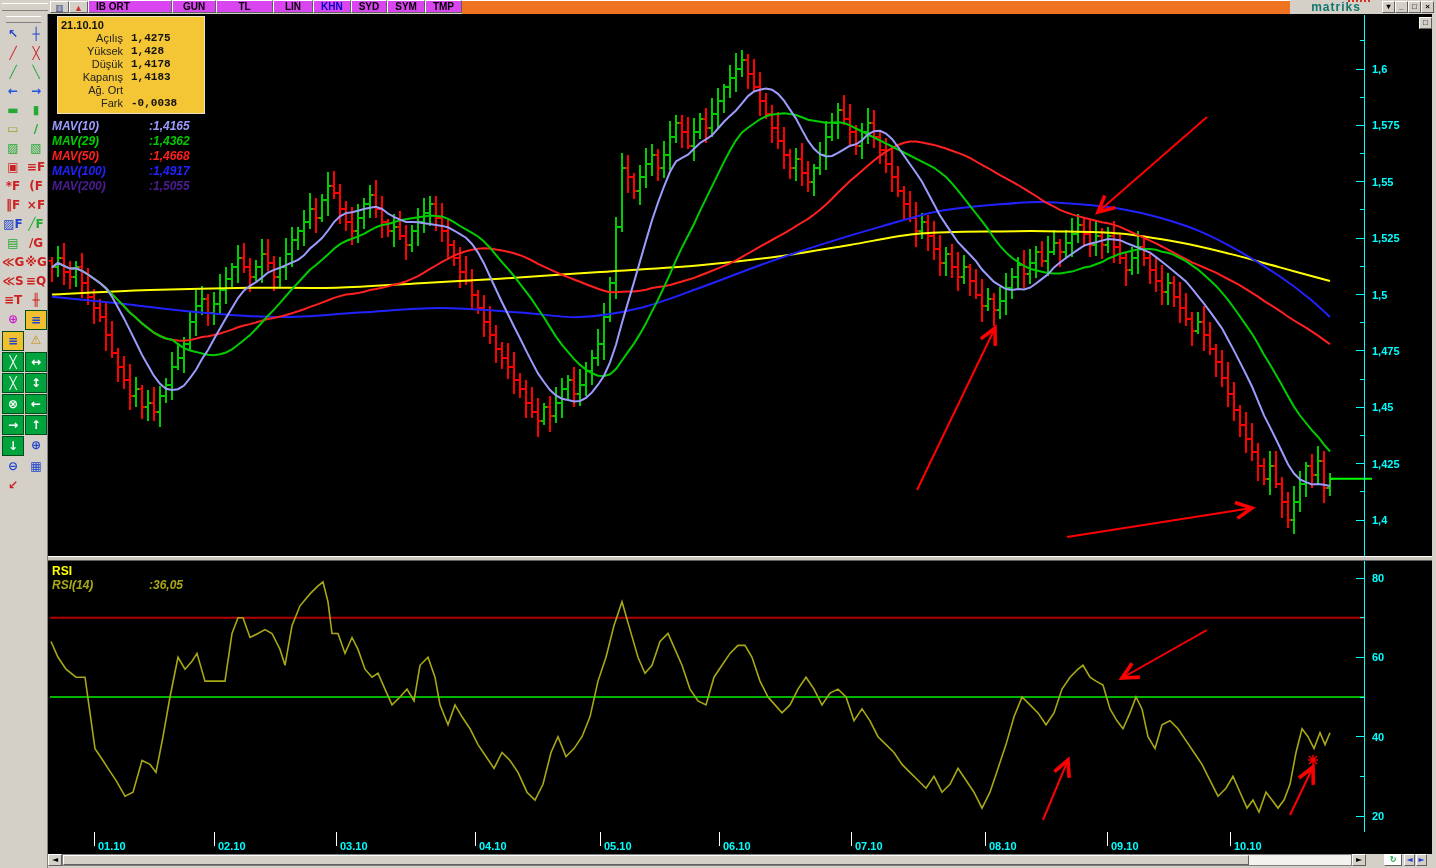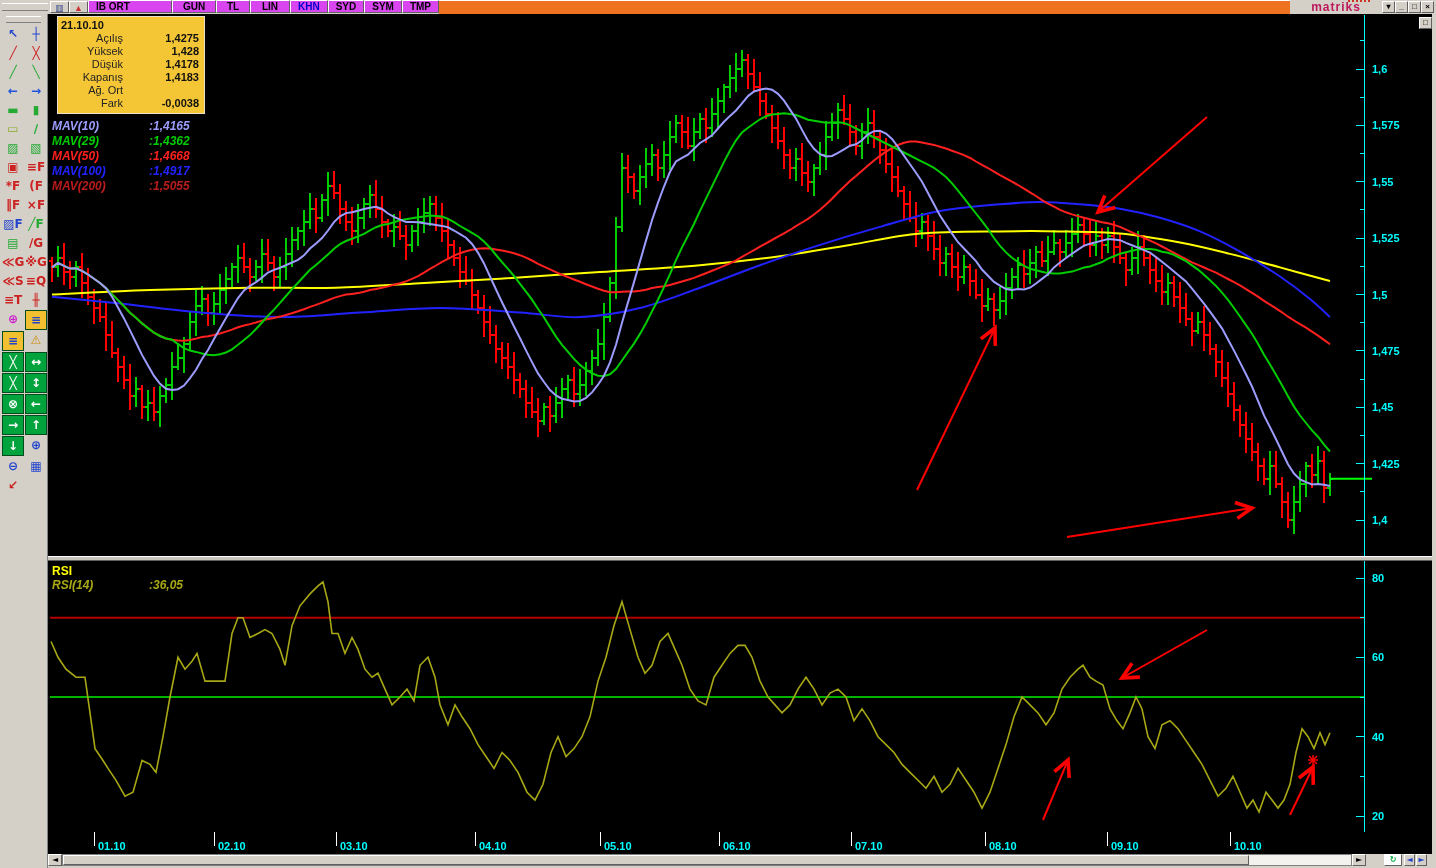--- a/index.html
+++ b/index.html
@@ -10,21 +10,21 @@
             display:flex;align-items:stretch;}
   .tgrip{width:46px;border-top:1px solid #fff;border-bottom:1px solid #808080;margin:3px 2px;}
   .mini-icon{width:19px;height:12px;margin-top:1px;font-size:9px;line-height:12px;text-align:center;
              background:#d4d0c8;border:1px solid;border-color:#fff #606060 #606060 #fff;padding:0;}
   .tbtn{height:13px;margin:0;padding:0 7px;font:bold 10px "Liberation Sans",sans-serif;color:#000;
         background:#d946ef;border:1px solid;border-color:#fff #606060 #606060 #fff;cursor:default;}
   .tbtn.wide{width:84px;text-align:left;}
   .tbtn.active{color:#0000cc;}
   .orange{flex:1;background:#ef7220;border-top:1px solid #fff;}
   .brand{position:relative;width:92px;text-align:center;font:bold 12px "Liberation Sans",sans-serif;
-         color:#be185d;letter-spacing:1px;line-height:14px;}
+         color:#0f766e;letter-spacing:1px;line-height:14px;}
   .brand::before{content:"";position:absolute;top:0px;left:58px;width:22px;border-top:2px dotted #cc3322;}
   .wbtn{width:13px;height:12px;margin-top:1px;padding:0;font:bold 8px "Liberation Sans",sans-serif;
         line-height:10px;text-align:center;background:#d4d0c8;
         border:1px solid;border-color:#fff #606060 #606060 #fff;}
   .restore2{position:absolute;left:1419px;top:16px;z-index:30;}
   
   .ltool{position:absolute;left:0;top:14px;width:48px;height:854px;background:#d4d0c8;
          border-right:1px solid #808080;box-sizing:border-box;}
   .lgrip{height:5px;margin:2px 6px;border-top:1px solid #fff;border-bottom:1px solid #808080;}
   .tool-grid{display:grid;grid-template-columns:22px 22px;gap:1px;padding-left:2px;}
@@ -33,21 +33,21 @@
   
   #chart-svg{position:absolute;left:48px;top:14px;}
   .ax{font:bold 11px "Liberation Sans",sans-serif;}
   
   .quote-box{position:absolute;left:57px;top:16px;width:148px;background:#f4c636;z-index:10;
              border:1px solid #e8e0c8;font:11px "Liberation Sans",sans-serif;color:#111;
              padding:1px 3px 3px 3px;box-sizing:border-box;}
   .q-date{font-weight:bold;height:14px;line-height:14px;}
   .q-row{display:flex;height:13px;line-height:13px;}
   .q-label{width:62px;text-align:right;padding-right:8px;color:#222;}
-  .q-value{flex:1;text-align:right;font-weight:bold;padding-right:2px;}
+  .q-value{flex:1;text-align:left;font-weight:bold;padding-right:2px;font-family:Liberation Mono, monospace;}
   .mav-legend{position:absolute;left:52px;top:119px;z-index:10;font:bold 12px "Liberation Sans",sans-serif;}
   .mav-row{height:15px;line-height:15px;font-style:italic;}
   .mav-row .lab{display:inline-block;width:97px;}
   .rsi-legend{position:absolute;left:52px;top:564px;z-index:10;font:bold 12px "Liberation Sans",sans-serif;}
   .rsi-title{height:14px;line-height:14px;}
   .rsi-row{height:14px;line-height:14px;font-style:italic;}
   .rsi-row .lab{display:inline-block;width:97px;}
   
   .scrollrow{position:absolute;left:48px;top:854px;width:1388px;height:12px;background:#d4d0c8;z-index:10;}
   .sbtn{position:absolute;top:0;height:12px;background:#d4d0c8;border:1px solid;
@@ -62,21 +62,21 @@
 <body>
 
 <div class="win">
 
   <div class="titlebar">
     <div class="tgrip"></div>
     <button class="mini-icon" style="color:#334488">▥</button>
     <button class="mini-icon" style="color:#cc3333">▲</button>
     <button class="tbtn wide">IB ORT</button>
     <button class="tbtn" style="width:44px">GUN</button>
-    <button class="tbtn" style="width:34px">TL</button>
+    <button class="tbtn" style="width:57px">TL</button>
     <button class="tbtn" style="width:40px">LIN</button>
     <button class="tbtn active">KHN</button>
     <button class="tbtn">SYD</button>
     <button class="tbtn">SYM</button>
     <button class="tbtn">TMP</button>
     <div class="orange"></div>
     <div class="brand">matriks</div>
     <button class="wbtn">▾</button>
     <button class="wbtn">_</button>
     <button class="wbtn">□</button>
@@ -914,21 +914,21 @@
         <span class="q-label">Fark</span>
         <span class="q-value">-0,0038</span>
       </div>
   </div>
 
   <div class="mav-legend">
     <div class="mav-row" style="color: rgb(156, 156, 255);"><span class="lab">MAV(10)</span><span>:1,4165</span></div>
     <div class="mav-row" style="color: rgb(0, 204, 0);"><span class="lab">MAV(29)</span><span>:1,4362</span></div>
     <div class="mav-row" style="color: rgb(255, 32, 32);"><span class="lab">MAV(50)</span><span>:1,4668</span></div>
     <div class="mav-row" style="color: rgb(34, 34, 255);"><span class="lab">MAV(100)</span><span>:1,4917</span></div>
-    <div class="mav-row" style="color: #b91c1c;"><span class="lab">MAV(200)</span><span>:1,5055</span></div>
+    <div class="mav-row" style="color: #4c1d95;"><span class="lab">MAV(200)</span><span>:1,5055</span></div>
   </div>
 
   <div class="rsi-legend">
     <div class="rsi-title" id="rsi-title" style="color: rgb(255, 255, 0);">RSI</div>
     <div class="rsi-row" id="rsi-row" style="color: rgb(168, 168, 22);"><span class="lab">RSI(14)</span><span>:36,05</span></div>
   </div>
 
   <div class="scrollrow">
     <button class="sbtn" style="left:0;width:14px">◄</button>
     <div class="strack">

